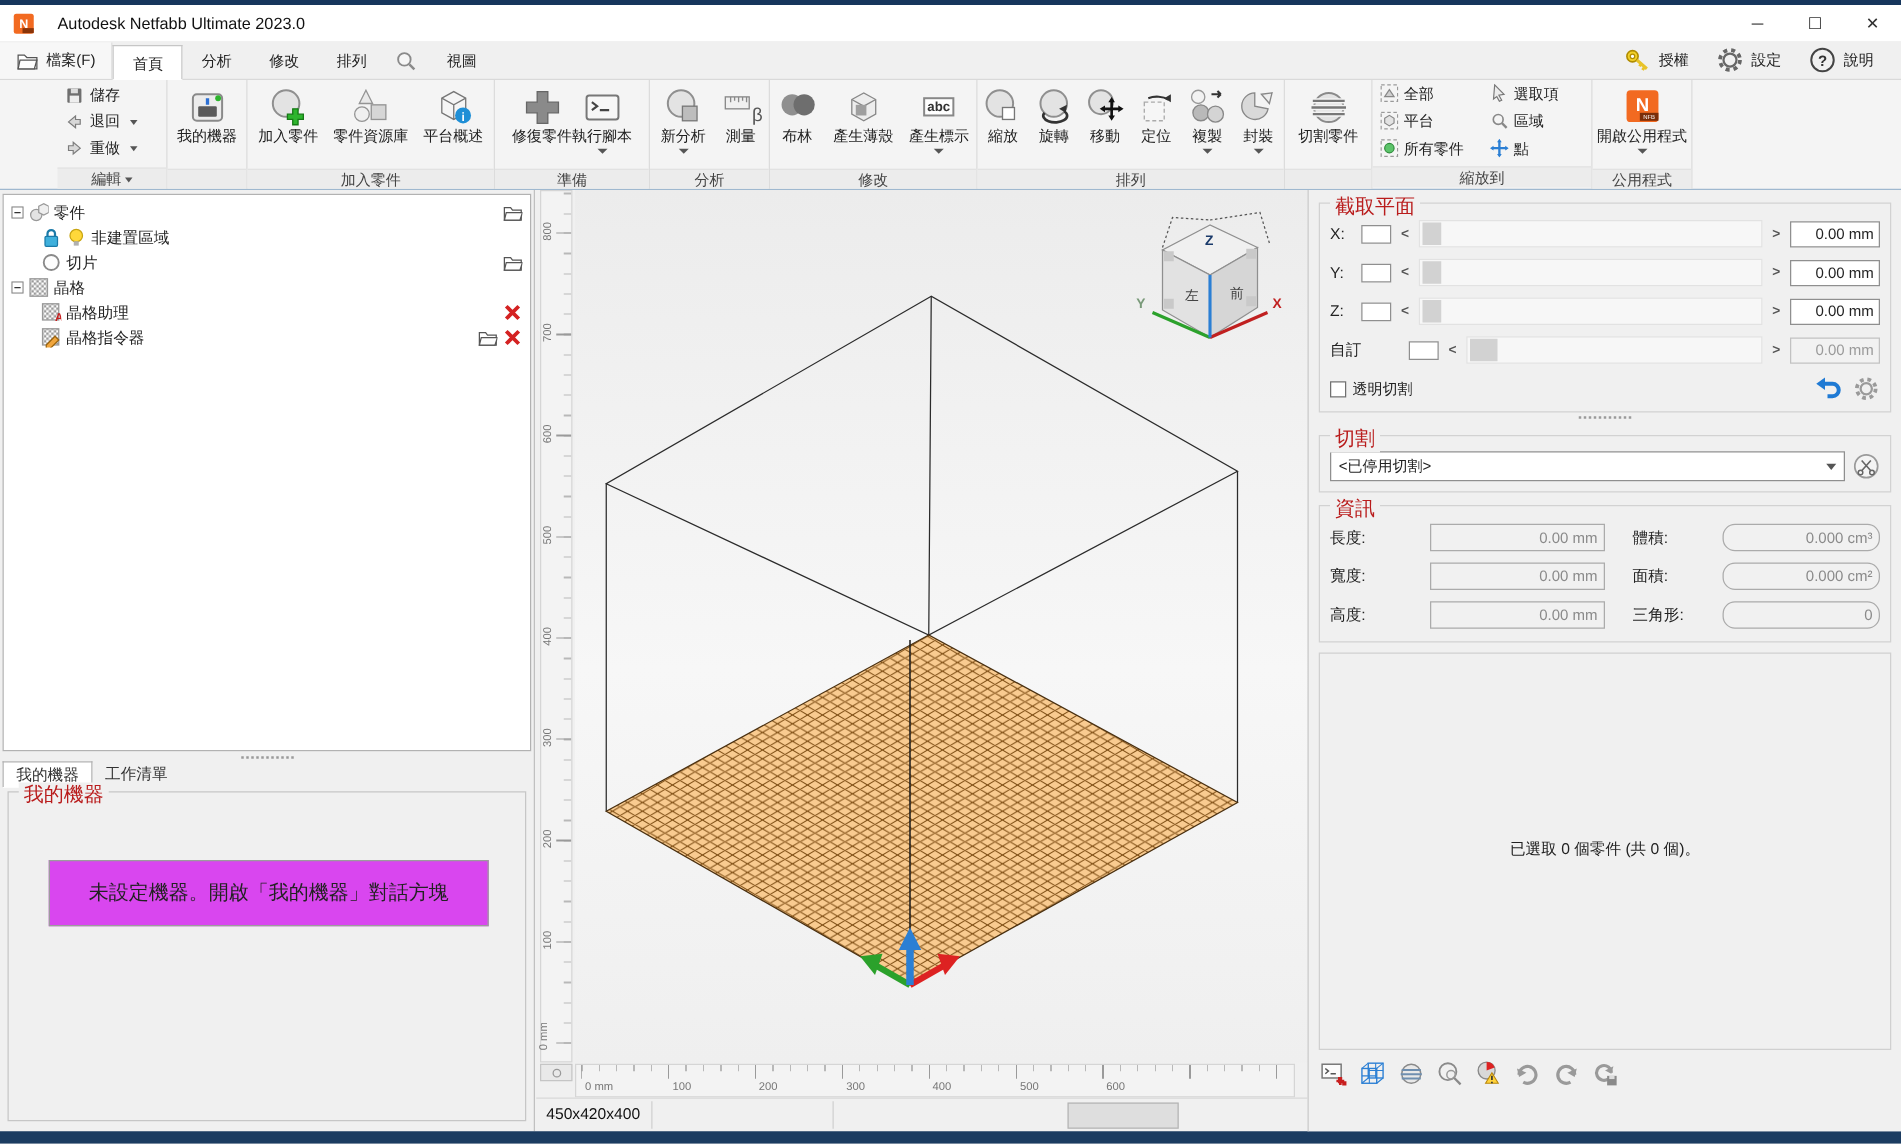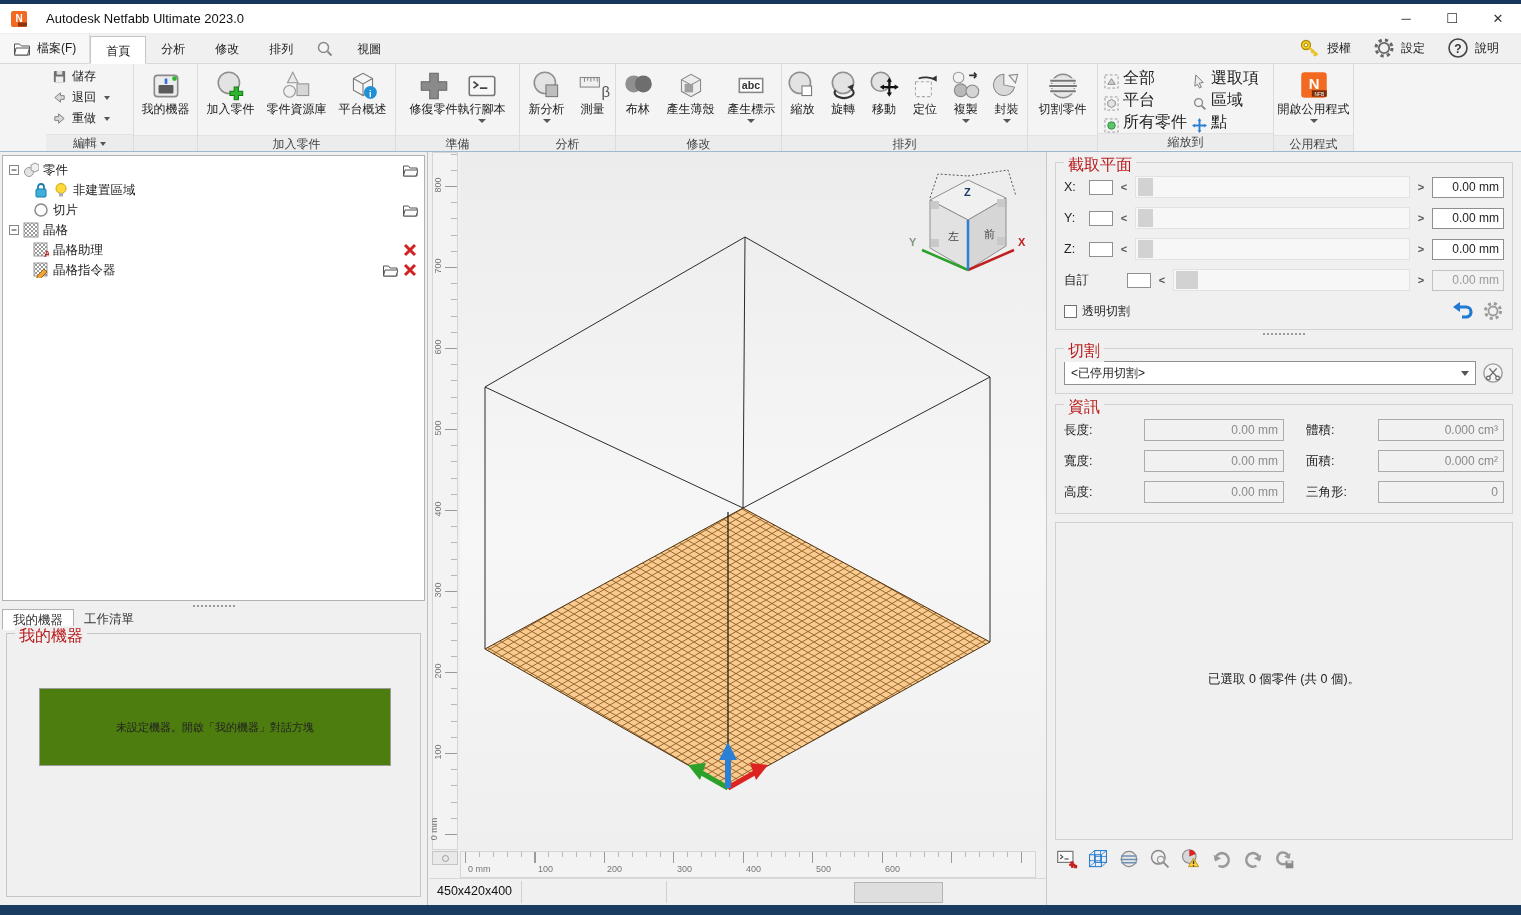--- a/index.html
+++ b/index.html
@@ -30,40 +30,40 @@
   .rbtn { display:flex; flex-direction:column; align-items:center; padding-top:3px; height:69px; }
   .rbtn svg.bic { width:34px; height:34px; }
   .blbl { font-size:12px; line-height:13px; white-space:nowrap; color:#222; }
   .dd-arrow { width:0; height:0; border-left:4px solid transparent; border-right:4px solid transparent; border-top:4px solid #555; margin-top:3px; }
   .dd-inline { display:inline-block; width:0; height:0; border-left:3.5px solid transparent; border-right:3.5px solid transparent; border-top:4px solid #555; margin-left:3px; vertical-align:middle; }
   
   #edit-col .erow { display:flex; align-items:center; gap:5px; height:21px; padding:0 6px; }
   #edit-col .erow svg { width:15px; height:15px; }
   
   #zoomto-grid { display:grid; grid-template-columns:88px 84px; grid-auto-rows:22px; padding:3px 2px 0 6px; }
-  .zt-item { display:flex; align-items:flex-end; gap:4px; font-size:16px; white-space:nowrap; }
+  .zt-item { display:flex; align-items:flex-start; gap:4px; font-size:12px; white-space:nowrap; }
   .zt-item svg { width:15px; height:15px; flex:0 0 auto; }
 
   
   #left-panel { position:absolute; top:152px; left:0; width:428px; height:753px; background:#f0f0f0; border-right:1px solid #c0c0c0; }
   #tree-box { position:absolute; top:3px; left:2px; width:423px; height:446px; background:#fff; border:1px solid #b2b2b2; padding-top:4px; }
   .trow { display:flex; align-items:center; height:20px; gap:4px; padding-right:6px; }
   .trow .lbl { font-size:12.5px; }
   .trow svg { flex:0 0 auto; }
   .tr-spacer { flex:1; }
   .expander { width:10px; height:10px; margin-left:6px; }
   .tindent { width:26px; }
   #h-splitter { position:absolute; top:451px; left:0; width:428px; height:6px; display:flex; align-items:center; justify-content:center; }
   .grip-dots { width:42px; border-top:2px dotted #9a9a9a; }
   #machine-tabs { position:absolute; top:456px; left:2px; display:flex; align-items:flex-end; height:22px; }
   .mtab { padding:0 10px; height:21px; line-height:21px; font-size:12.5px; color:#333; }
   .mtab.active { background:#fff; border:1px solid #b2b2b2; border-bottom-color:#fff; }
   #machine-gbox { position:absolute; top:481px; left:6px; width:415px; height:264px; border:1px solid #c6c6c6; }
   .gb-title { position:absolute; top:-8px; left:8px; background:#f0f0f0; padding:0 4px; font-size:16px; color:#b91c1c;text-align:right; }
-  #machine-msg-btn { position:absolute; top:54px; left:32px; width:352px; height:78px; background:#4d7c0f; border:1px solid #9c9c9c; display:flex; align-items:center; justify-content:center; font-size:11px; color:#222; }
+  #machine-msg-btn { position:absolute; top:54px; left:32px; width:352px; height:53px; background:#d946ef; border:1px solid #9c9c9c; display:flex; align-items:center; justify-content:center; font-size:16px; color:#222; }
 
   
   #viewport { position:absolute; top:152px; left:429px; width:617px; height:726px; background:#f0f0f0; }
   #vruler { position:absolute; top:0; left:3px; width:26px; height:698px; background:#f3f3f3; border:1px solid #d5d5d5;
     background-image:repeating-linear-gradient(to bottom,#9a9a9a 0 1px,transparent 1px 81px),repeating-linear-gradient(to bottom,#b8b8b8 0 1px,transparent 1px 16.2px);
     background-size:12px 100%,6px 100%; background-position:right 33px, right 33px; background-repeat:no-repeat repeat; background-position-x:right,right; }
   .vr-lbl { position:absolute; right:12px; transform:rotate(-90deg); transform-origin:center; font-size:9px; color:#777; white-space:nowrap; }
   #hruler { position:absolute; left:31px; bottom:0; width:576px; height:27px; background:#f3f3f3; border:1px solid #d5d5d5;
     background-image:repeating-linear-gradient(to right,#9a9a9a 0 1px,transparent 1px 69.5px),repeating-linear-gradient(to right,#b8b8b8 0 1px,transparent 1px 13.9px);
     background-size:100% 11px,100% 5px; background-repeat:no-repeat; background-position:4px 0,4px 0; }
@@ -99,21 +99,21 @@
   .rp-splitter { height:8px; display:flex; align-items:center; justify-content:center; }
   #cuts-gbox { padding:12px 8px 8px 8px; }
   #cuts-row { display:flex; align-items:center; gap:6px; }
   #cuts-select { flex:1; height:24px; background:#fff; border:1px solid #8f8f8f; display:flex; align-items:center; padding:0 6px; }
   #cuts-select .sel-arrow { margin-left:auto; width:0; height:0; border-left:4px solid transparent; border-right:4px solid transparent; border-top:5px solid #555; }
   #info-gbox { padding:14px 8px 8px 8px; }
   .info-row { display:flex; align-items:center; gap:22px; height:22px; margin-bottom:9px; }
   .info-lbl1 { flex:0 0 58px; font-size:12.5px; }
   .info-lbl2 { flex:0 0 50px; font-size:12.5px; }
   .info-val { height:22px; background:#f1f1f1; border:1px solid #ababab; color:#8a8a8a; text-align:right; padding:3px 5px 0 0; font-size:12px; }
-  .iv1 { flex:0 0 140px; } .iv2 { flex:1; }
+  .iv1 { flex:0 0 140px; } .iv2 { flex:1;border-radius:10px; }
   #selection-panel { margin:8px 8px 0 8px; height:318px; border:1px solid #d0d0d0; display:flex; align-items:flex-start; justify-content:center; padding-top:148px; font-size:12.5px; color:#222; }
   #rp-toolbar { display:flex; align-items:center; gap:3px; padding:5px 0 0 6px; }
   .rpt-btn { width:28px; height:28px; display:flex; align-items:center; justify-content:center; }
 
   .ic16 { width:16px; height:16px; }
   .ic18 { width:18px; height:18px; }
   .ic22 { width:22px; height:22px; }
 </style>
 </head>
 <body>

